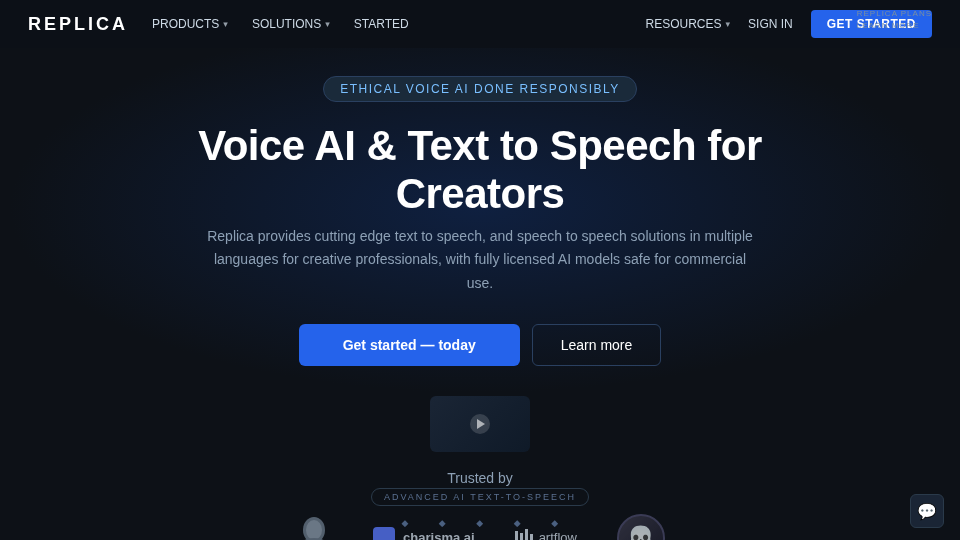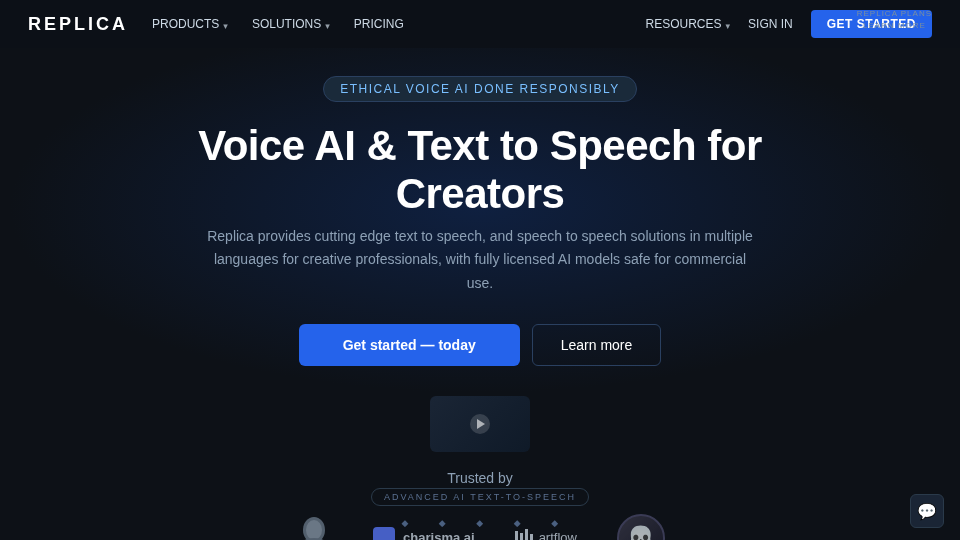--- a/index.html
+++ b/index.html
@@ -37,21 +37,21 @@
       letter-spacing: 3px;
       color: #ffffff;
       text-transform: uppercase;
     }
 
     .nav-link {
       font-size: 12px;
       color: #cdd9e5;
       cursor: pointer;
       display: flex;
-      align-items: flex-end;
+      align-items: center;
       gap: 4px;
     }
 
     .nav-link .chevron {
       font-size: 9px;
       opacity: 0.7;
     }
 
     .nav-right {
       display: flex;
@@ -75,21 +75,21 @@
       font-weight: 600;
       cursor: pointer;
       letter-spacing: 0.5px;
     }
 
     
     .announcement-bar {
       position: absolute;
       top: 8px;
       right: 28px;
-      text-align: center;
+      text-align: left;
     }
 
     .announcement-text {
       font-size: 8px;
       color: #7a8ea0;
       letter-spacing: 1px;
       text-transform: uppercase;
       line-height: 1.5;
     }
 
@@ -342,21 +342,21 @@
     <div class="nav-logo">REPLiCA</div>
     <div class="nav-link">
       <span>PRODUCTS</span>
       <span class="chevron">▾</span>
     </div>
     <div class="nav-link">
       <span>SOLUTIONS</span>
       <span class="chevron">▾</span>
     </div>
     <div class="nav-link">
-      <span>PRICING</span>
+      <span>STARTED</span>
     </div>
   </div>
 
   <div class="nav-right">
     <div class="nav-link">
       <span>RESOURCES</span>
       <span class="chevron">▾</span>
     </div>
     <span class="sign-in-link">SIGN IN</span>
     <button class="get-started-btn">GET STARTED</button>

